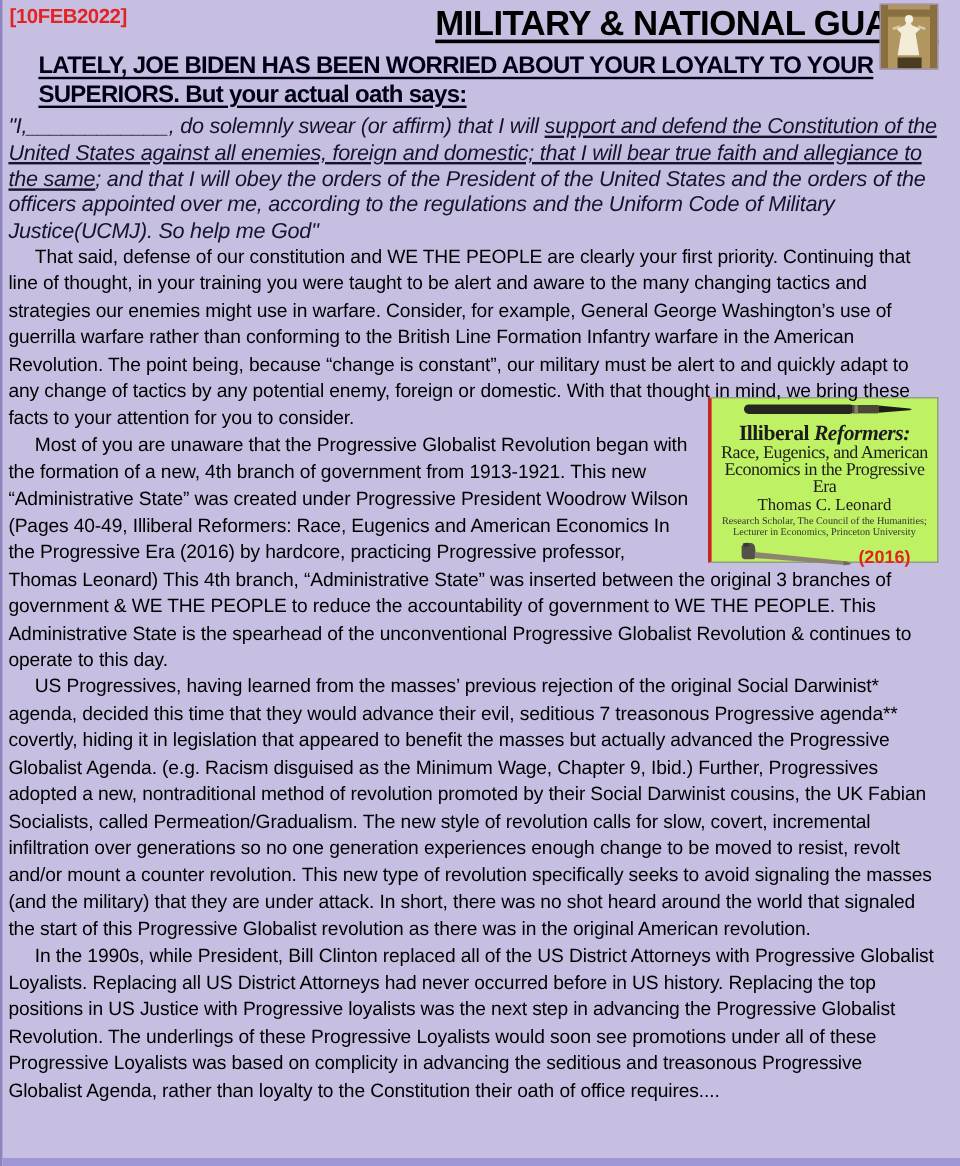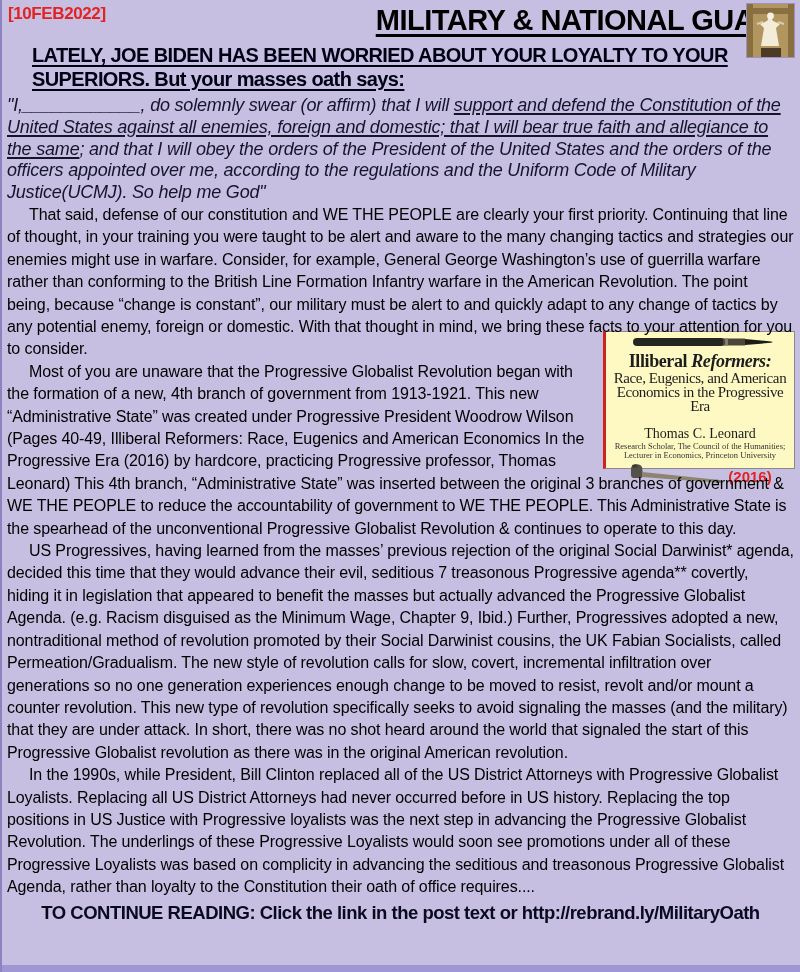--- a/index.html
+++ b/index.html
@@ -5,21 +5,21 @@
   html,body{margin:0;padding:0;}
   body{
     width:800px;height:972px;overflow:hidden;
     background:#c6bfe2;
     font-family:"Liberation Sans",sans-serif;
     color:#24243c;
     border-left:2px solid #8d84bf;
     box-sizing:border-box;
     position:relative;
   }
-  .page{padding:3px 5px 0 4px;}
+  .page{padding:3px 18px 0 4px;}
   .bottom-strip{position:absolute;left:0;bottom:0;width:800px;height:7px;background:#9f96d4;}
 
   
   .header{position:relative;height:36px;}
   .date-tag{
     position:absolute;left:2px;top:1px;
     color:#e32222;font-weight:bold;font-size:17px;letter-spacing:-0.4px;
   }
   h1.title{
     margin:0;text-align:right;font-size:29px;font-weight:bold;color:#000000;
@@ -47,31 +47,31 @@
 
   p.body{
     margin:0;font-size:16px;line-height:22.4px;letter-spacing:-0.1px;
     text-indent:22px;color:#000000;padding:0 1px;
   }
 
   
   .book-cover{
     float:right;width:192px;height:138px;
     margin:-30px 0 4px 9px;
-    background:#fef9c3;
+    background:#bef264;
     border:1px solid #8a8a8a;border-left:3px solid #cc2222;
     box-sizing:border-box;
     text-align:center;
     font-family:"Liberation Serif",serif;color:#1c1c1c;
     padding-top:2px;
   }
   .bc-title{font-size:18px;font-weight:bold;line-height:19px;letter-spacing:-0.4px;}
   .bc-title .it{font-style:italic;}
   .bc-sub{font-size:15px;line-height:14px;letter-spacing:-0.4px;}
-  .bc-author{font-size:14px;line-height:16px;margin-top:13px;}
+  .bc-author{font-size:14px;line-height:16px;margin-top:1px;}
   .bc-cred{font-size:8.5px;line-height:9.5px;color:#333;}
   .bc-bottom{display:flex;align-items:center;justify-content:center;gap:4px;margin-top:3px;}
   .bc-year{color:#e32222;font-weight:bold;font-size:15px;font-family:"Liberation Sans",sans-serif;}
 
   .footer{
     text-align:center;font-size:18.5px;font-weight:bold;color:#0a0a1e;
     letter-spacing:-0.5px;margin-top:2px;line-height:23px;
   }
 </style>
 </head>
@@ -89,21 +89,21 @@
         <rect x="41" y="0" width="6" height="53" fill="#8a6f3e"></rect>
         <path d="M6 4 h35 v6 H6 z" fill="#6e5631" opacity="0.6"></path>
         <path d="M14 44 h20 v9 h-20 z" fill="#4a3b22"></path>
         <path d="M23 12 l-3 5 -7 3 4 4 -3 18 h18 l-3 -18 4 -4 -7 -3 z" fill="#f3ecd9"></path>
         <circle cx="23.5" cy="12" r="3.4" fill="#f7f1e2"></circle>
         <path d="M10 20 l6 -2 M37 20 l-6 -2" stroke="#d8cdb2" stroke-width="2"></path>
       </svg>
     </div>
   </div>
 
-  <h2 class="subtitle">LATELY, JOE BIDEN HAS BEEN WORRIED ABOUT YOUR LOYALTY TO YOUR SUPERIORS. But your masses oath says:</h2>
+  <h2 class="subtitle">LATELY, JOE BIDEN HAS BEEN WORRIED ABOUT YOUR LOYALTY TO YOUR SUPERIORS. But your actual oath says:</h2>
 
   <div class="oath"><span>"I,</span><span>____________</span><span>, do solemnly swear (or affirm) that I will </span><span class="u">support and defend the Constitution of the United States against all enemies, foreign and domestic; that I will bear true faith and allegiance to the same</span><span>; and that I will obey the orders of the President of the United States and the orders of the officers appointed over me, according to the regulations and the Uniform Code of Military Justice(UCMJ). So help me God"</span></div>
 
   <p class="body">That said, defense of our constitution and WE THE PEOPLE are clearly your first priority. Continuing that line of thought, in your training you were taught to be alert and aware to the many changing tactics and strategies our enemies might use in warfare. Consider, for example, General George Washington’s use of guerrilla warfare rather than conforming to the British Line Formation Infantry warfare in the American Revolution. The point being, because “change is constant”, our military must be alert to and quickly adapt to any change of tactics by any potential enemy, foreign or domestic. With that thought in mind, we bring these facts to your attention for you to consider.</p>
 
   <div>
     <div class="book-cover">
       <svg width="150" height="12" viewBox="0 0 150 12">
         <rect x="8" y="2" width="92" height="8" rx="4" fill="#262620"></rect>
         <rect x="98" y="2.5" width="22" height="7" fill="#4c463a"></rect>
@@ -123,16 +123,15 @@
         </svg>
         <span class="bc-year">(2016)</span>
       </div>
     </div>
     <p class="body">Most of you are unaware that the Progressive Globalist Revolution began with the formation of a new, 4th branch of government from 1913-1921. This new “Administrative State” was created under Progressive President Woodrow Wilson (Pages 40-49, Illiberal Reformers: Race, Eugenics and American Economics In the Progressive Era (2016) by hardcore, practicing Progressive professor, Thomas Leonard) This 4th branch, “Administrative State” was inserted between the original 3 branches of government &amp; WE THE PEOPLE to reduce the accountability of government to WE THE PEOPLE. This Administrative State is the spearhead of the unconventional Progressive Globalist Revolution &amp; continues to operate to this day.</p>
   </div>
 
   <p class="body">US Progressives, having learned from the masses’ previous rejection of the original Social Darwinist* agenda, decided this time that they would advance their evil, seditious 7 treasonous Progressive agenda** covertly, hiding it in legislation that appeared to benefit the masses but actually advanced the Progressive Globalist Agenda. (e.g. Racism disguised as the Minimum Wage, Chapter 9, Ibid.) Further, Progressives adopted a new, nontraditional method of revolution promoted by their Social Darwinist cousins, the UK Fabian Socialists, called Permeation/Gradualism. The new style of revolution calls for slow, covert, incremental infiltration over generations so no one generation experiences enough change to be moved to resist, revolt and/or mount a counter revolution. This new type of revolution specifically seeks to avoid signaling the masses (and the military) that they are under attack. In short, there was no shot heard around the world that signaled the start of this Progressive Globalist revolution as there was in the original American revolution.</p>
   <p class="body">In the 1990s, while President, Bill Clinton replaced all of the US District Attorneys with Progressive Globalist Loyalists. Replacing all US District Attorneys had never occurred before in US history. Replacing the top positions in US Justice with Progressive loyalists was the next step in advancing the Progressive Globalist Revolution. The underlings of these Progressive Loyalists would soon see promotions under all of these Progressive Loyalists was based on complicity in advancing the seditious and treasonous Progressive Globalist Agenda, rather than loyalty to the Constitution their oath of office requires....</p>
 
-  <div class="footer">TO CONTINUE READING: Click the link in the post text or http://rebrand.ly/MilitaryOath</div>
 </div>
 
 <div class="bottom-strip"></div>
 
 </body></html>

